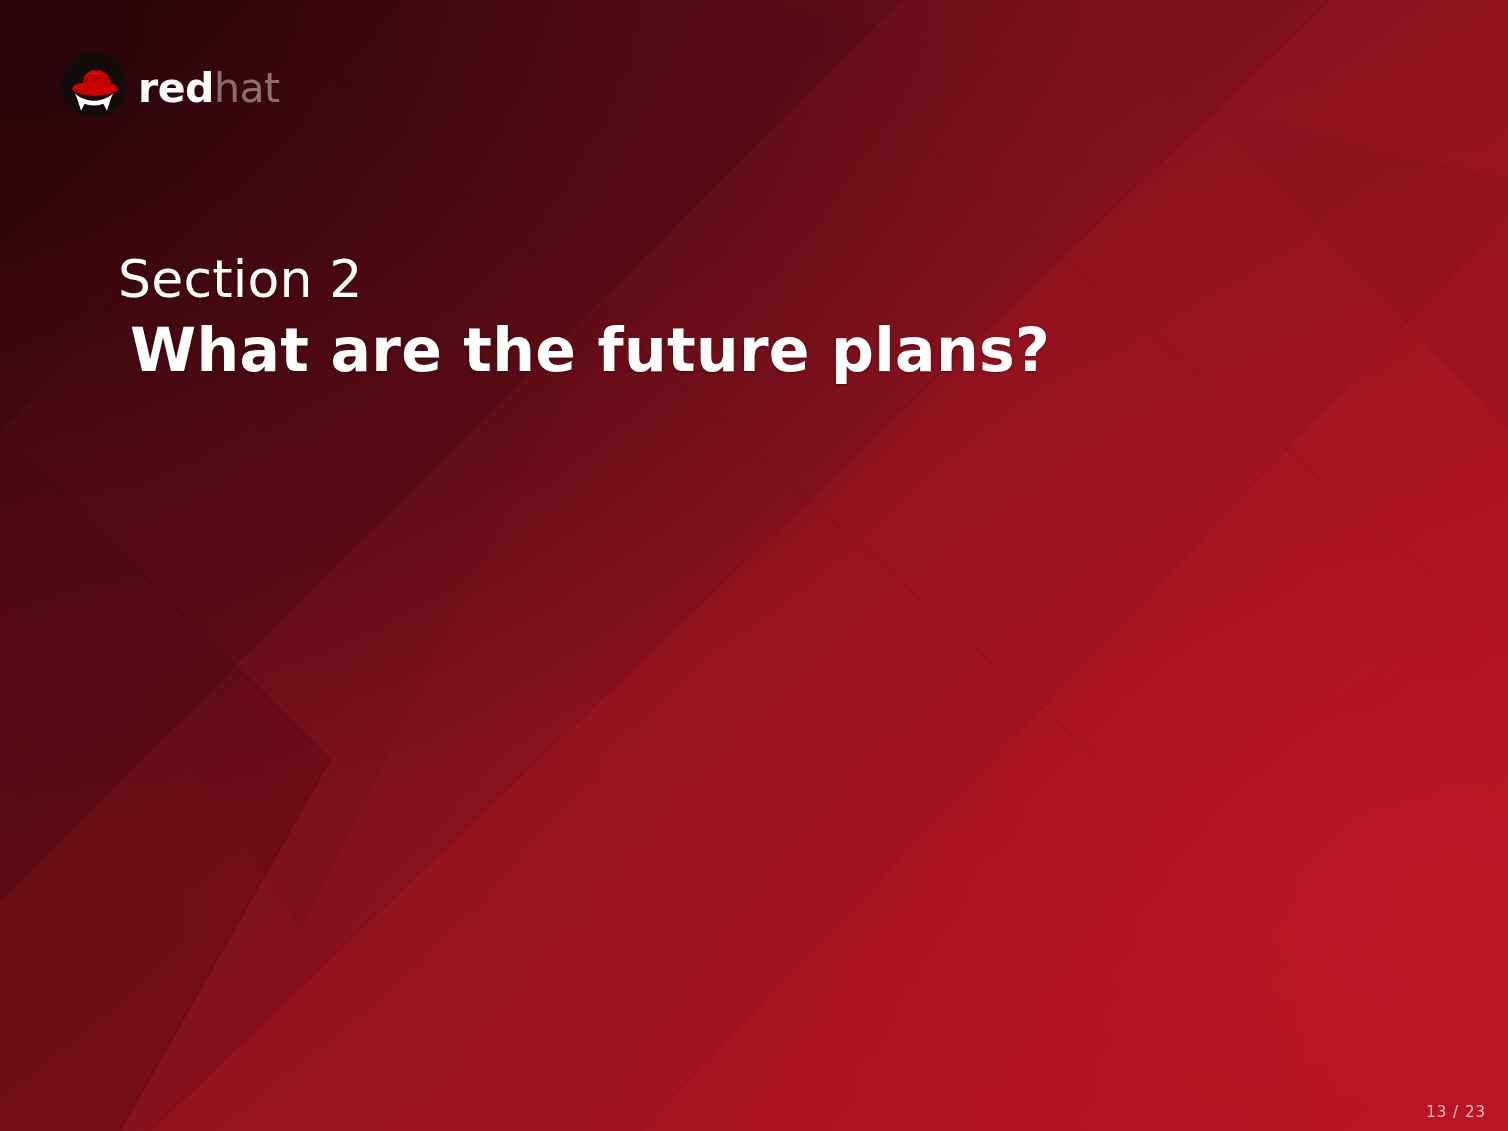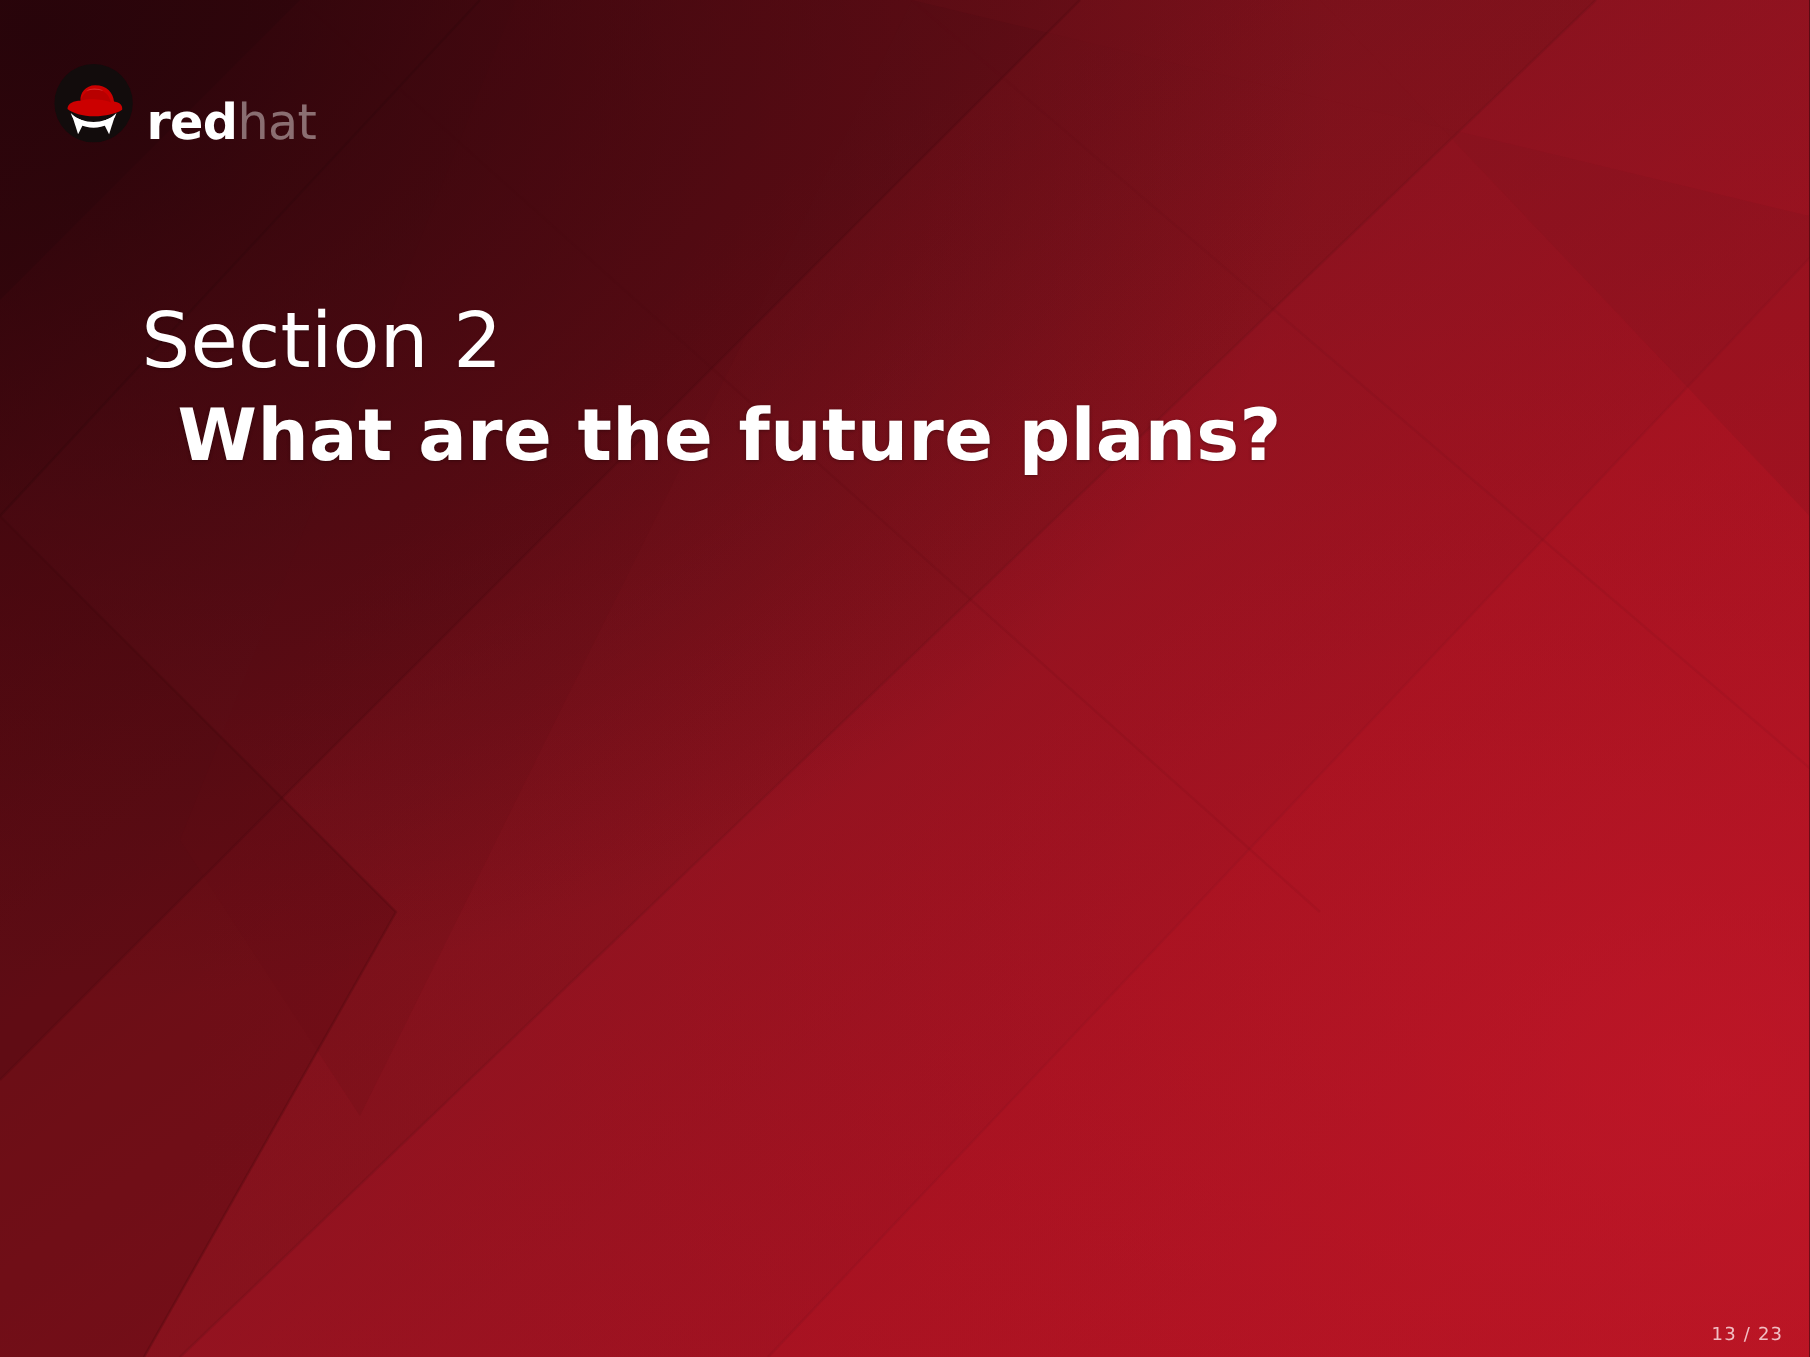--- a/index.html
+++ b/index.html
@@ -26,25 +26,25 @@
   }
   #bg-art svg {
     display: block;
     width: 100%;
     height: 100%;
   }
 
   
   #logo-block {
     position: absolute;
-    left: 44px;
+    left: 60px;
     top: 50px;
     z-index: 5;
     display: flex;
-    align-items: flex-end;
+    align-items: center;
     height: 70px;
   }
   #logo-mark {
     width: 68px;
     height: 68px;
     flex: 0 0 68px;
   }
   #logo-wordmark {
     margin-left: 10px;
     font-size: 41px;
@@ -65,36 +65,36 @@
 
   
   #title-block {
     position: absolute;
     left: 118px;
     top: 252px;
     z-index: 5;
   }
   #section-subtitle {
     color: #ffffff;
-    font-size: 64px;
+    font-size: 52px;
     font-weight: 400;
     line-height: 1.06;
     letter-spacing: 0.2px;
     white-space: nowrap;
     text-shadow: 0 1px 2px rgba(0,0,0,0.30);
   }
   #section-title {
     color: #ffffff;
     font-size: 60px;
     font-weight: 700;
     line-height: 1.06;
     letter-spacing: 0.3px;
     white-space: nowrap;
     margin-top: 12px;
-    margin-left: 30px;
+    margin-left: 12px;
     text-shadow: 0 1px 3px rgba(0,0,0,0.32);
   }
 
   
   #page-number {
     position: absolute;
     right: 22px;
     bottom: 10px;
     z-index: 5;
     color: rgba(255,232,235,0.80);

